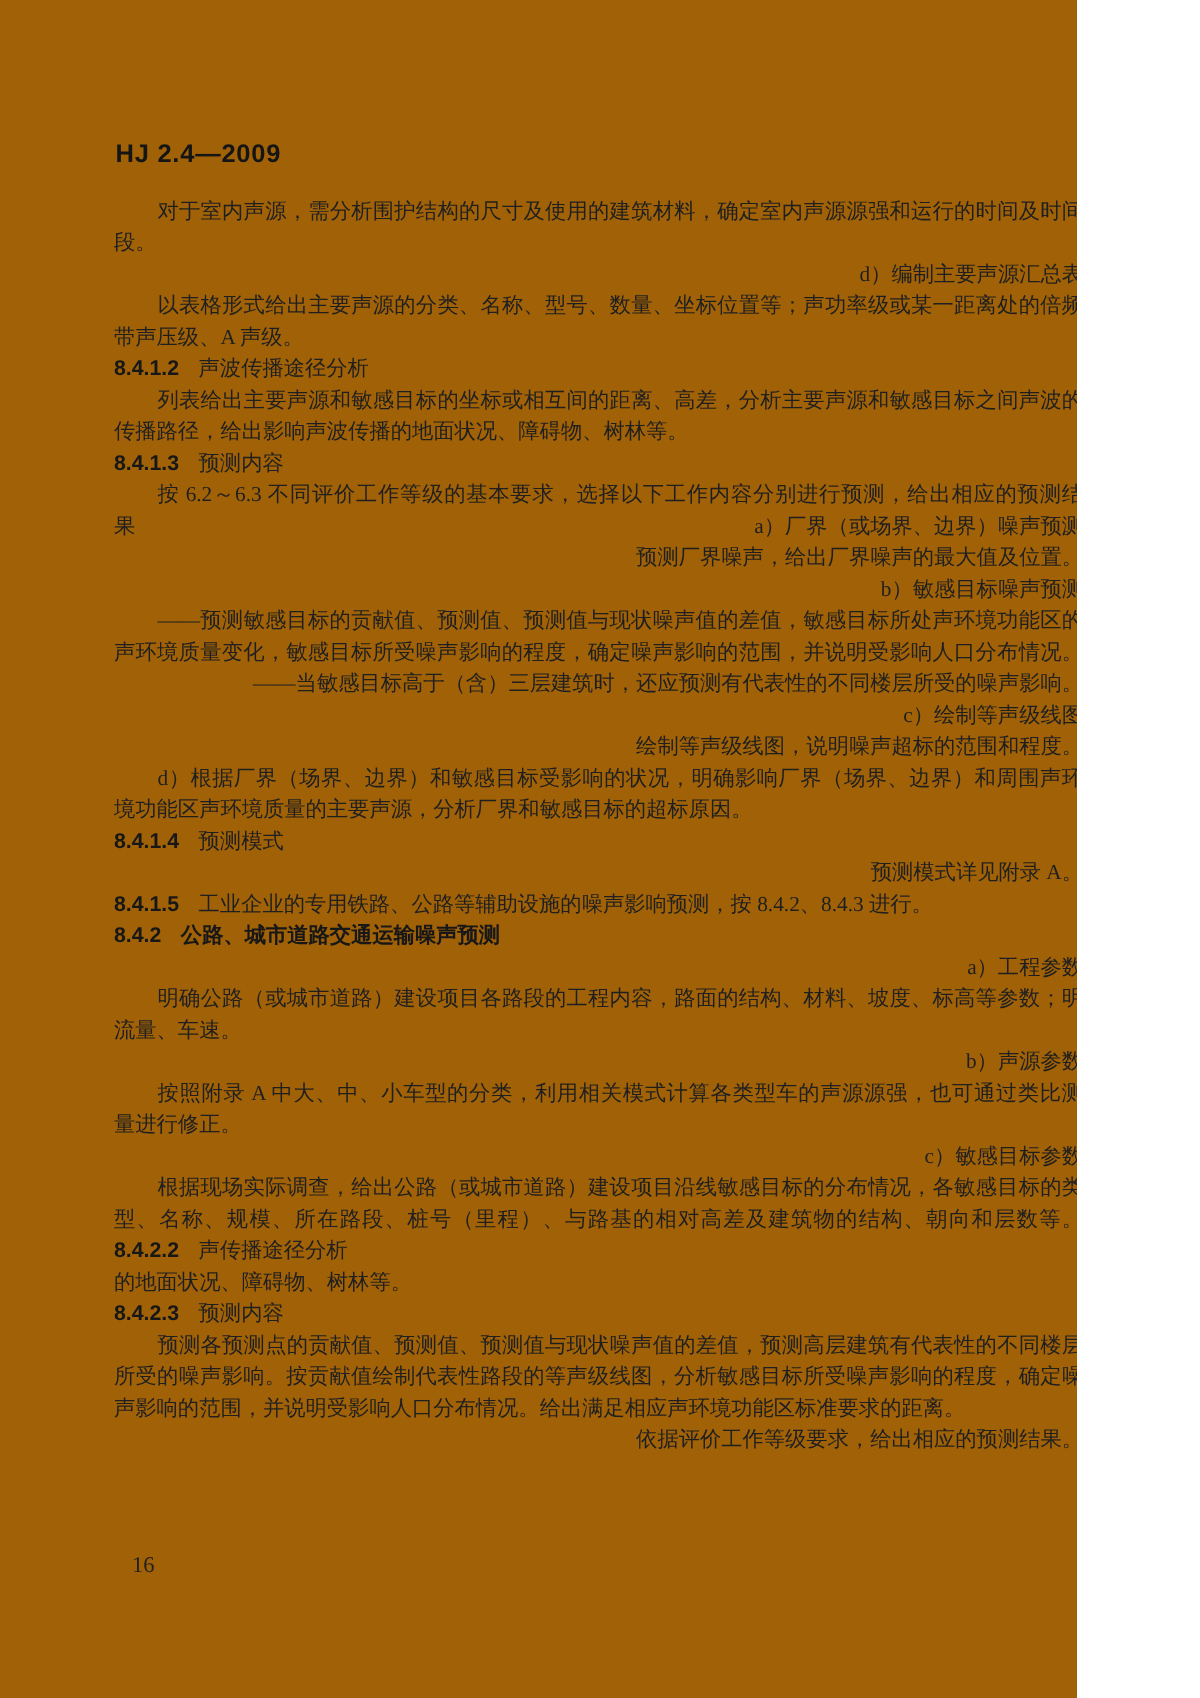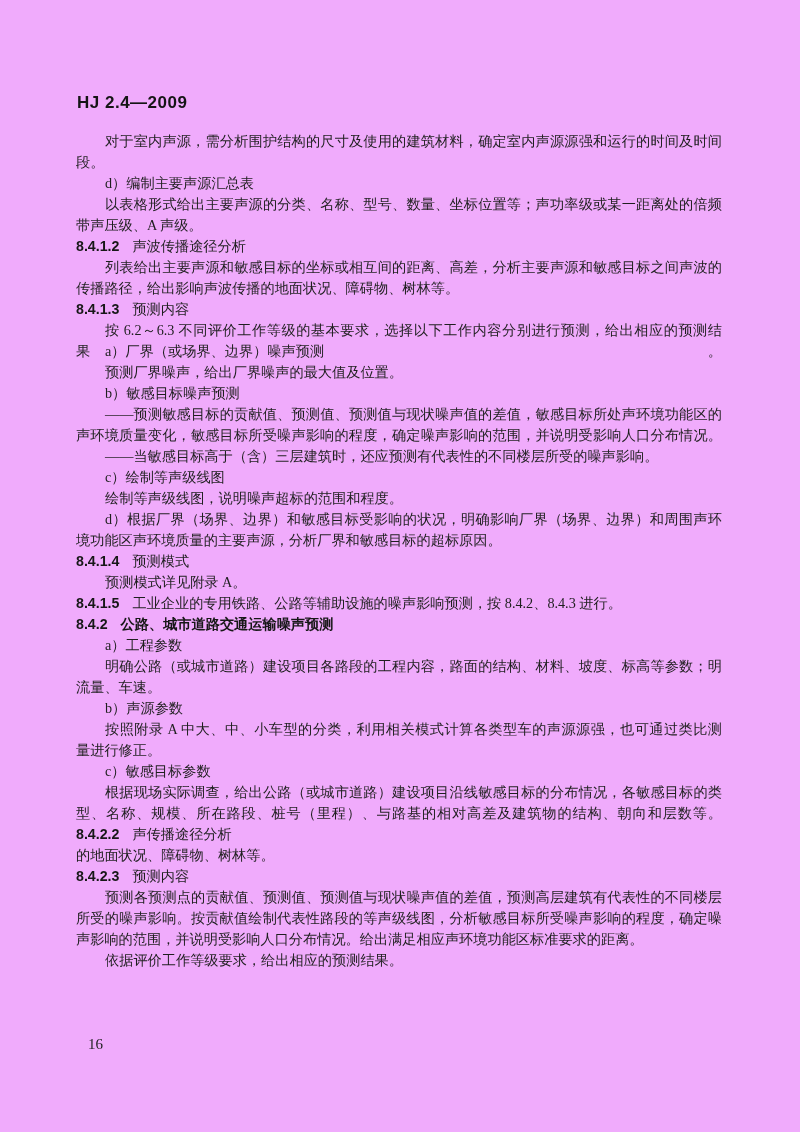--- a/index.html
+++ b/index.html
@@ -1,20 +1,20 @@
 <!DOCTYPE html>
 <html><head>
 <meta charset="utf-8">
 <style>
   html, body { margin: 0; padding: 0; background: #ffffff; }
   .page {
     position: relative;
-    width: 800px;
+    width: 718px;
     height: 1132px;
-    background: #f0abfc;
+    background: #a16207;
     font-family: "Liberation Serif", serif;
     color: #1f1f1f;
     overflow: hidden;
   }
   .doc-header {
     position: absolute;
     left: 77px;
     top: 93px;
     font-family: "Liberation Sans", sans-serif;
     font-weight: bold;
@@ -28,21 +28,21 @@
     top: 131px;
     width: 646px;
   }
   .line {
     font-size: 14.2px;
     line-height: 21px;
     height: 21px;
     text-align: left;
     white-space: normal;
   }
-  .line.indent { text-indent: 29px; }
+  .line.indent { text-indent: 29px; text-align: right; }
   .line.fill {
     text-align: justify;
     text-align-last: justify;
     text-justify: inter-ideograph;
   }
   .num {
     font-family: "Liberation Sans", sans-serif;
     font-weight: bold;
     font-size: 14.2px;
     margin-right: 13px;

